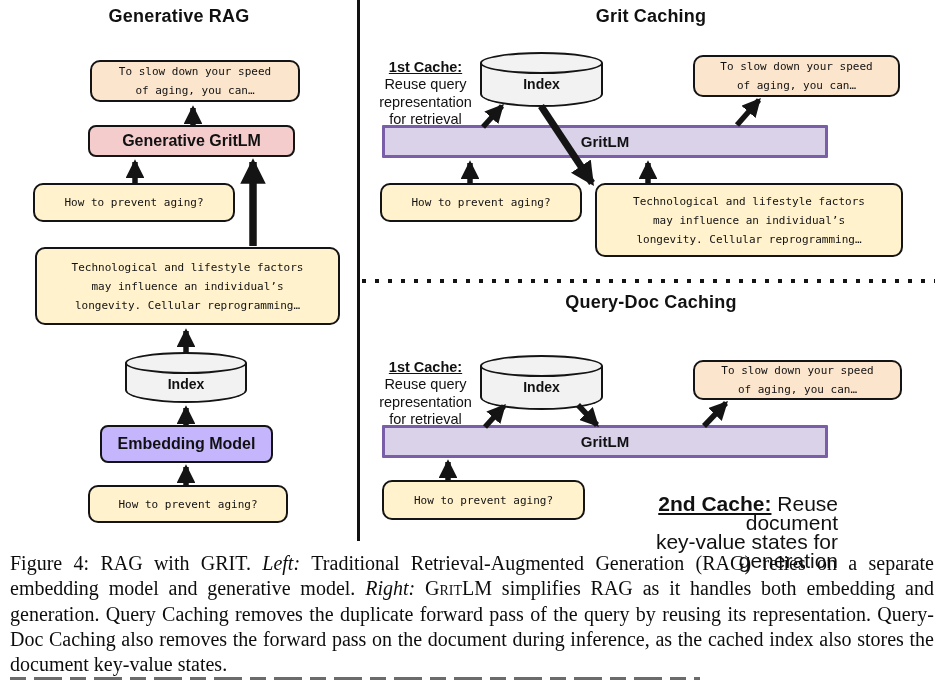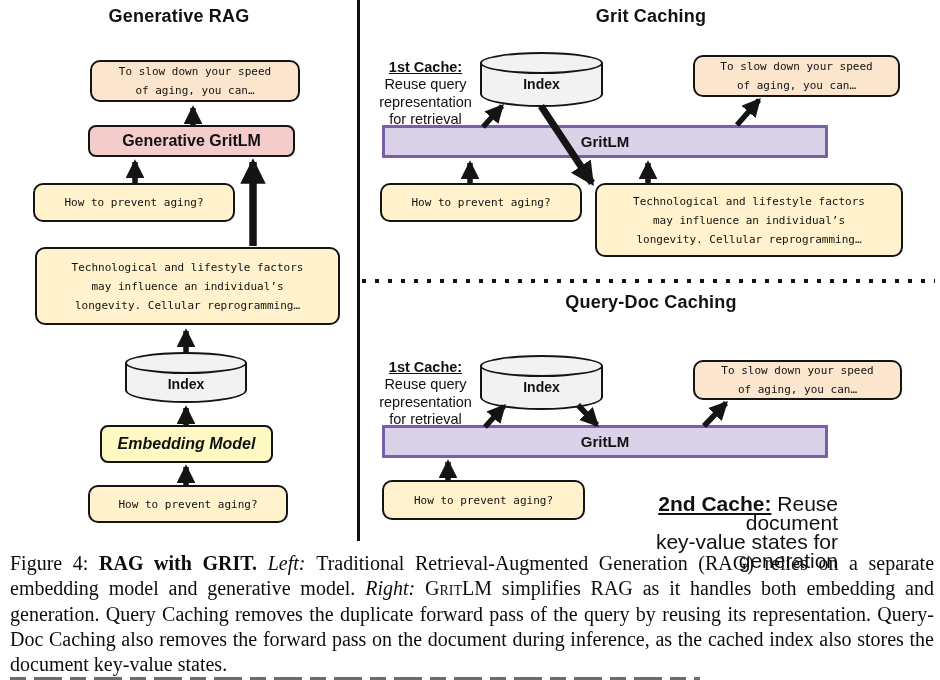--- a/index.html
+++ b/index.html
@@ -12,21 +12,21 @@
   .ptitle{font-weight:bold;font-size:18px;text-align:center;letter-spacing:.2px;}
 
   
   .rbox{border:2px solid #141414;border-radius:10px;display:flex;align-items:center;
         justify-content:center;text-align:center;}
   .mono{font-family:"DejaVu Sans Mono",monospace;font-size:11px;line-height:19px;
         white-space:pre-line;}
   .yellow{background:#fff2cc;}
   .orange{background:#fce5cd;}
   .pink{background:#f4cccc;border-radius:8px;}
-  .blue{background:#fef9c3;border-radius:8px;font-style:italic;}
+  .blue{background:#c4b5fd;border-radius:8px;}
   .model-label{font-weight:bold;font-size:16px;}
 
   
   .gritbar{background:#d9d2e9;border:3px solid #7a5fa8;border-radius:1px;
            display:flex;align-items:center;justify-content:center;}
   .gritbar span{font-weight:bold;font-size:15px;}
 
   
   .cyl{position:absolute;}
   .cyl .cyl-top{position:absolute;left:0;top:0;width:100%;height:22px;background:#f2f2f2;
@@ -46,21 +46,21 @@
   .vdivider{background:#111;}
   .dotted-line{background:repeating-linear-gradient(to right,#141414 0 4px,transparent 4px 13px);}
 
   
   svg.arrows{position:absolute;left:0;top:0;pointer-events:none;z-index:5;}
 
   
   .caption{font-family:"Liberation Serif",serif;font-size:20px;line-height:25.3px;
            text-align:justify;color:#0d0d0d;}
   .seg-normal{}
-  .seg-bold{font-weight:bold;margin-top:40px;}
+  .seg-bold{font-weight:normal;margin-top:40px;}
   .seg-italic{font-style:italic;}
   .seg-smallcaps{font-variant:small-caps;}
 
   
   .clipped-line{background:repeating-linear-gradient(90deg,#3a3a3a 0 16px,transparent 16px 24px,
                 #3a3a3a 24px 52px,transparent 52px 60px);opacity:.75;}
 </style>
 </head>
 <body>
 

